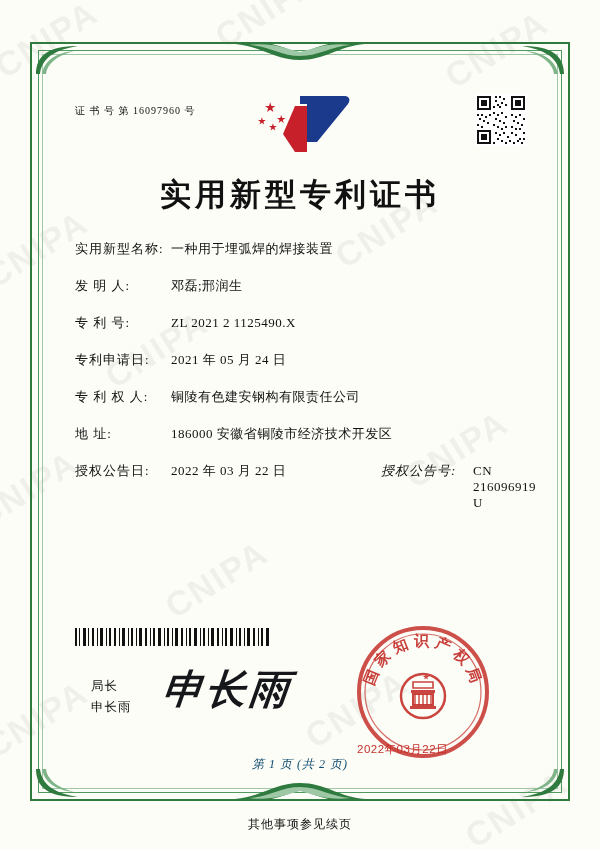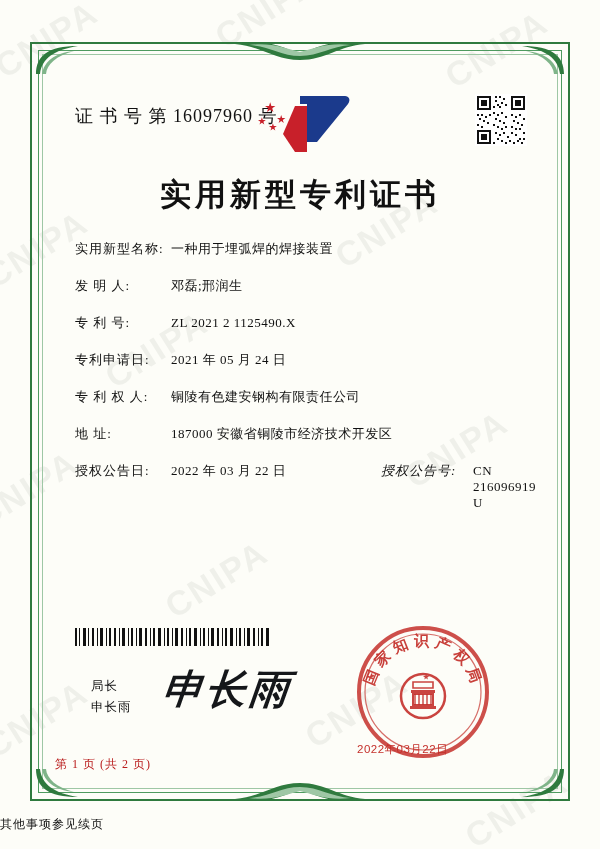--- a/index.html
+++ b/index.html
@@ -93,21 +93,21 @@
   .content {
     position: absolute;
     left: 55px; top: 70px; right: 55px; bottom: 70px;
     z-index: 5;
   }
 
   
   .cert-no {
     position: absolute;
     left: 20px; top: 34px;
-    font-size: 18px;
+    font-size: 10px;
     color: #111;
     letter-spacing: 1px;
   }
   .qr {
     position: absolute;
     right: 18px; top: 24px;
     width: 52px; height: 52px;
   }
   .qr svg { display:block; width: 100%; height: 100%; }
 
@@ -223,29 +223,32 @@
     font-size: 11.5px;
     color: #c4302b;
     letter-spacing: 0.5px;
     font-family: "Liberation Sans", sans-serif;
   }
 
   .page-no {
     position: absolute;
     left: 0; right: 0;
     bottom: 6px;
+    text-align: center;
     font-size: 12px;
-    color: #b91c1c;
+    color: #0c4a6e;
     letter-spacing: 1px;
+    font-style: italic;
   }
 
   .footer-note {
     position: absolute;
     left: 0; right: 0;
     bottom: 16px;
+    text-align: center;
     font-size: 12px;
     color: #111;
     letter-spacing: 1px;
     z-index: 6;
   }
 </style>
 </head>
 <body>
 
 <div class="page">
@@ -414,21 +417,21 @@
       <div class="field">
         <div class="lbl">专利申请日:</div>
         <div class="val">2021 年 05 月 24 日</div>
       </div>
       <div class="field">
         <div class="lbl">专 利 权 人:</div>
         <div class="val">铜陵有色建安钢构有限责任公司</div>
       </div>
       <div class="field">
         <div class="lbl">地 址:</div>
-        <div class="val">187000 安徽省铜陵市经济技术开发区</div>
+        <div class="val">186000 安徽省铜陵市经济技术开发区</div>
       </div>
       <div class="field two">
         <div class="lbl">授权公告日:</div>
         <div class="val val1">2022 年 03 月 22 日</div>
         <div class="lbl2">授权公告号:</div>
         <div class="val">CN 216096919 U</div>
       </div>
     </div>
 
     <div class="paras">

